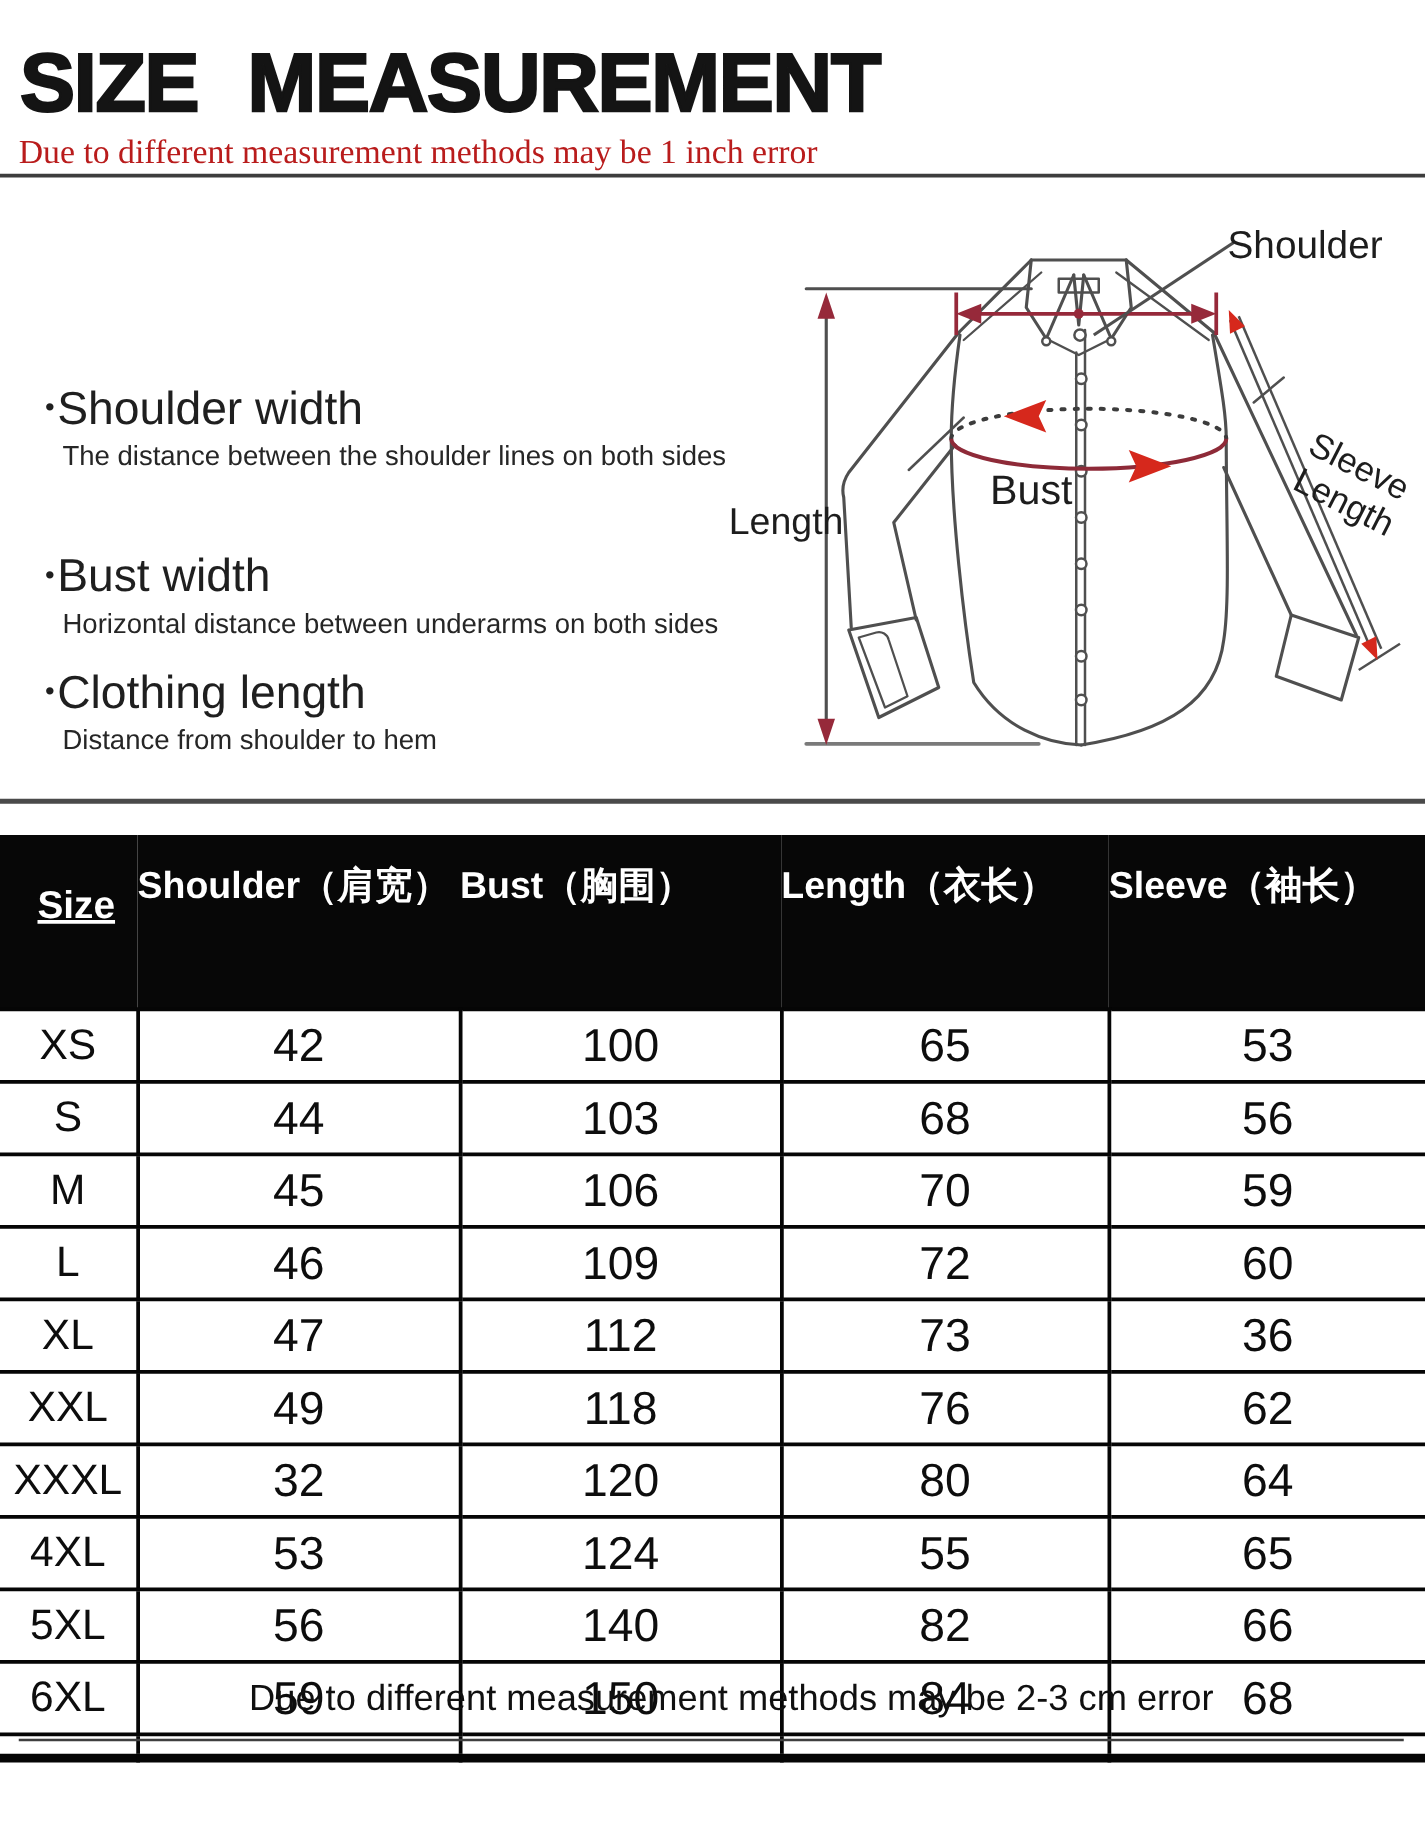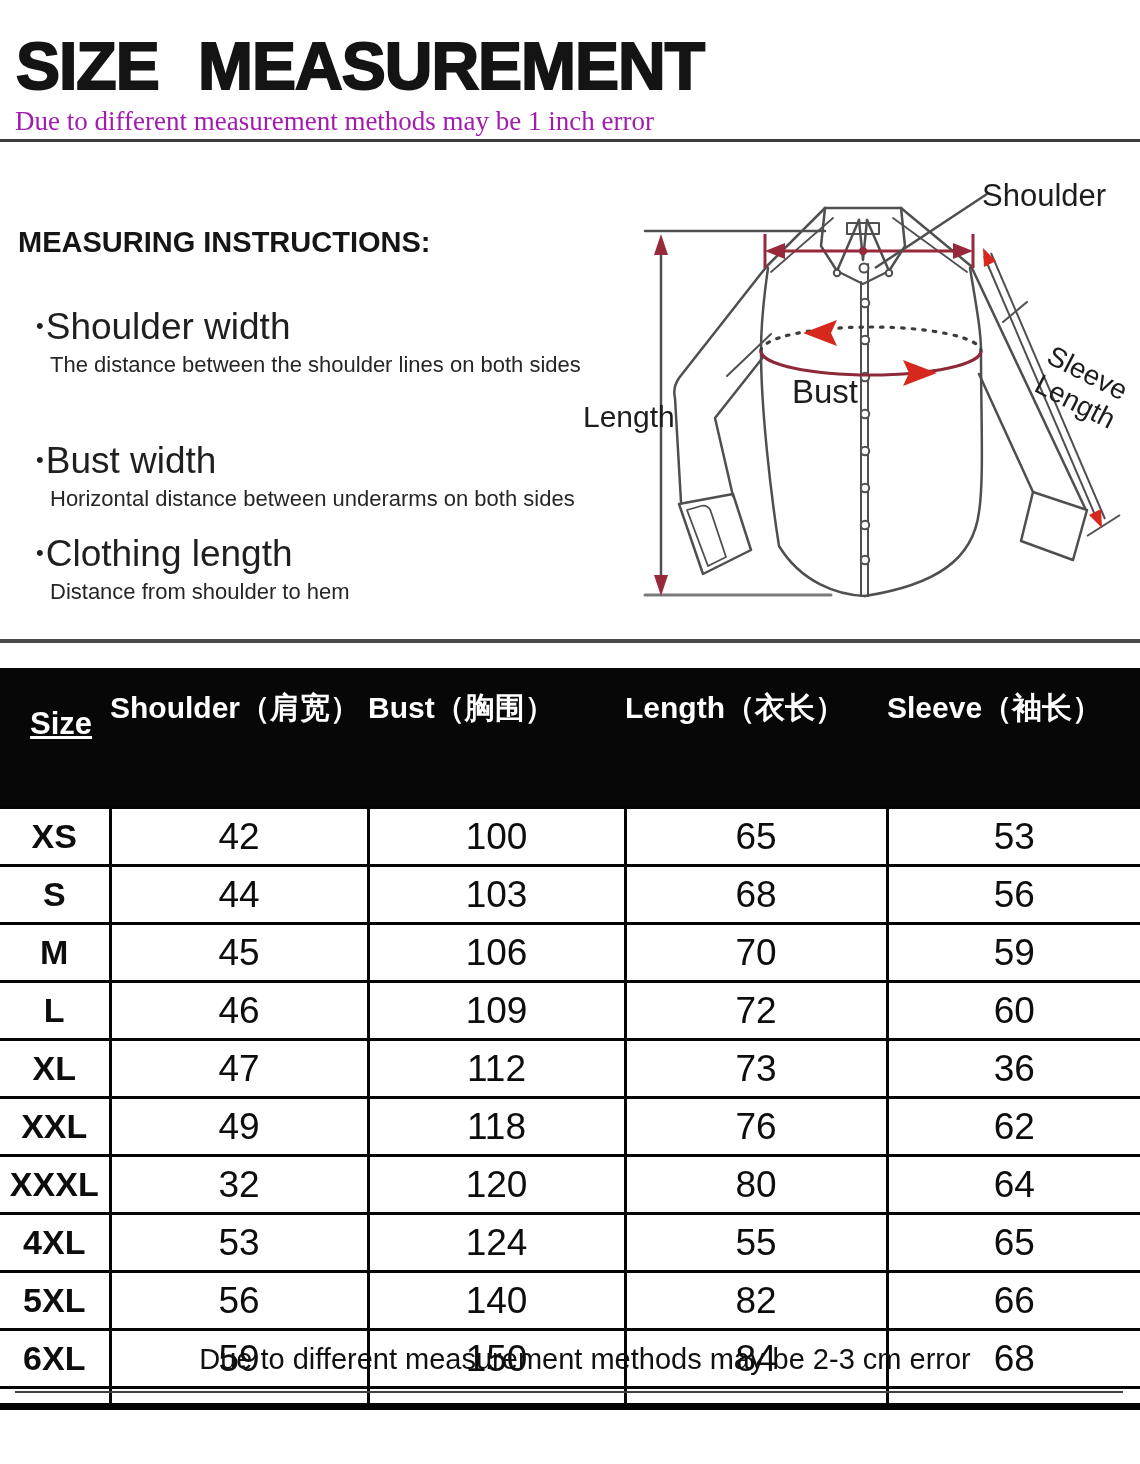--- a/index.html
+++ b/index.html
@@ -11,21 +11,21 @@
   .abs{position:absolute;}
 
   
   .title{
     left:16px;top:30px;font-size:66px;font-weight:900;letter-spacing:-1px;
     word-spacing:22px;color:#141414;-webkit-text-stroke:2px #141414;
     white-space:nowrap;line-height:1.1;
   }
   .subtitle{
     left:15px;top:106px;font-family:"Liberation Serif","DejaVu Serif",serif;
-    font-size:27px;color:#a21caf;white-space:nowrap;
+    font-size:27px;color:#b91c1c;white-space:nowrap;
   }
   .rule-1{left:0;top:139px;width:1140px;height:3px;background:#3d3d3d;}
 
   
   .mi-heading{left:18px;top:226px;font-size:29px;font-weight:800;color:#151515;}
   .mi-title{font-size:37px;color:#1f1f1f;white-space:nowrap;}
   .mi-bullet{font-size:22px;vertical-align:6px;margin-right:2px;color:#1f1f1f;}
   .mi-desc{font-size:22px;color:#262626;white-space:nowrap;}
 
   
@@ -46,21 +46,21 @@
     padding:20px 0 0 0;
   }
   table.size-table thead th.c-size{
     text-align:left;padding:38px 0 0 30px;font-size:31px;text-decoration:underline;
   }
   table.size-table tbody th,
   table.size-table tbody td{
     border:3px solid #050505;height:55px;text-align:center;vertical-align:middle;
     font-size:37px;font-weight:400;color:#0d0d0d;background:#fff;padding:0;
   }
-  table.size-table tbody th{font-size:34px;font-weight:700;}
+  table.size-table tbody th{font-size:34px;font-weight:400;}
   table.size-table tbody tr>*:first-child{border-left:none;}
   table.size-table tbody tr>*:last-child{border-right:none;}
   table.size-table tbody tr.empty-row th,
   table.size-table tbody tr.empty-row td{height:14px;}
 
   
   .footer-note{
     left:0;top:1343px;width:1140px;text-align:center;
     font-size:29px;font-weight:400;color:#101010;padding-left:15px;
   }
@@ -68,21 +68,20 @@
 </style>
 </head>
 <body>
 
 <div class="page">
 
   <div class="abs title">SIZE MEASUREMENT</div>
   <div class="abs subtitle">Due to different measurement methods may be 1 inch error</div>
   <div class="abs rule-1"></div>
 
-  <div class="abs mi-heading">MEASURING INSTRUCTIONS:</div>
 
   <div class="abs" style="left:36px;top:306px">
     <div class="mi-title"><span class="mi-bullet">•</span><span>Shoulder width</span></div>
     <div class="mi-desc" style="margin:4px 0 0 14px">The distance between the shoulder lines on both sides</div>
   </div>
 
   <div class="abs" style="left:36px;top:440px">
     <div class="mi-title"><span class="mi-bullet">•</span><span>Bust width</span></div>
     <div class="mi-desc" style="margin:4px 0 0 14px">Horizontal distance between underarms on both sides</div>
   </div>

